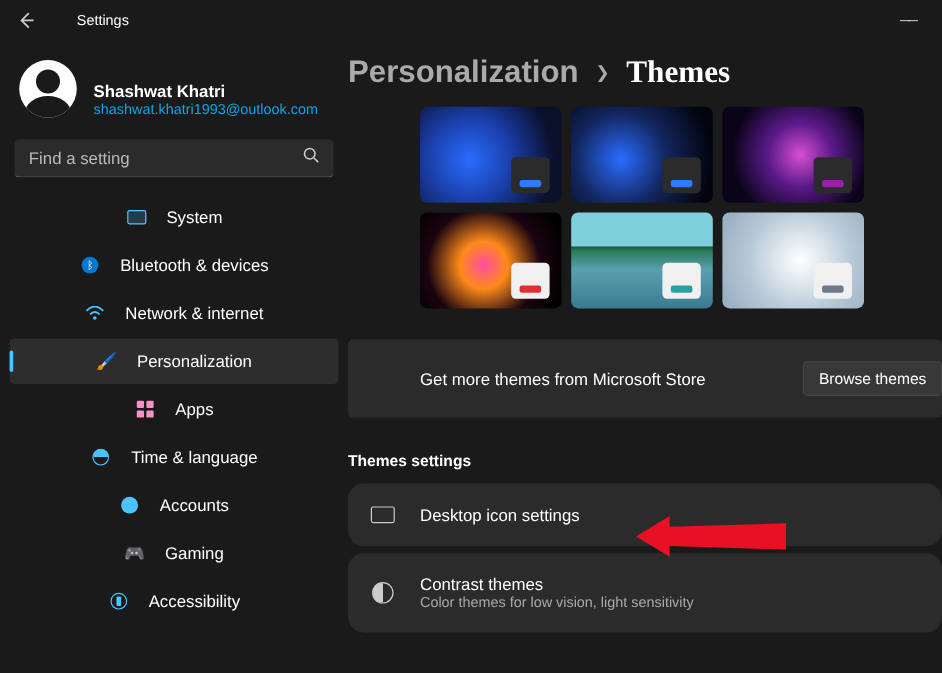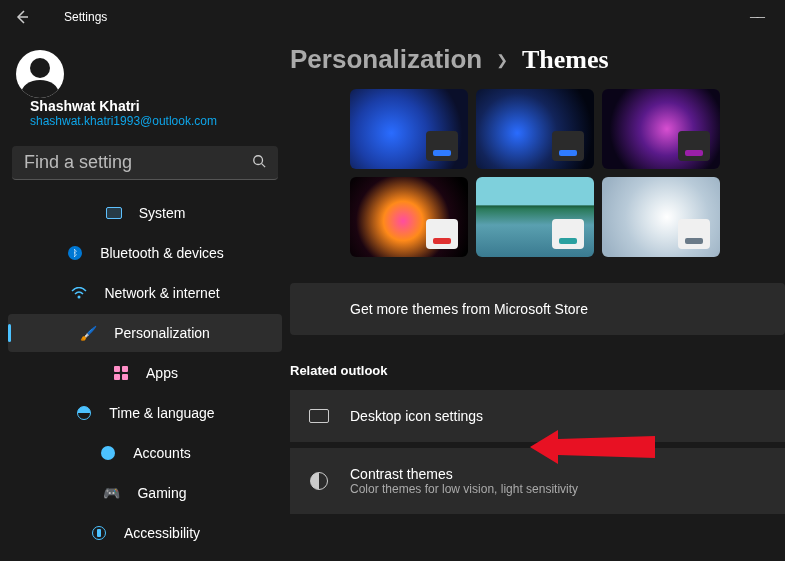--- a/index.html
+++ b/index.html
@@ -3,29 +3,29 @@
 <meta charset="utf-8">
 <style>
   * { margin: 0; padding: 0; box-sizing: border-box; font-family: "Segoe UI", sans-serif; }
   body { background: #1a1a1a; color: #fff; width: 785px; height: 561px; overflow: hidden; position: relative; }
   .titlebar { display: flex; align-items: center; padding: 4px 8px; height: 34px; }
   .titlebar .back { width: 28px; height: 28px; display: flex; align-items: center; justify-content: center; cursor: pointer; }
   .titlebar .title { margin-left: 28px; font-size: 12px; }
   .titlebar .min { margin-left: auto; margin-right: 14px; letter-spacing: -2px; font-size: 12px; color: #ccc; }
   .layout { display: flex; height: calc(100% - 34px); }
   .sidebar { width: 290px; padding: 10px 8px; }
-  .user { display: flex; align-items: flex-start; padding: 6px 8px 14px 8px; flex-direction: column; }
+  .user { display: flex; align-items: flex-end; padding: 6px 8px 14px 8px; }
   .avatar { width: 48px; height: 48px; border-radius: 50%; background: #fff; position: relative; overflow: hidden; }
   .avatar::before { content: ""; position: absolute; top: 8px; left: 50%; transform: translateX(-50%); width: 20px; height: 20px; border-radius: 50%; background: #1a1a1a; }
   .avatar::after { content: ""; position: absolute; bottom: -10px; left: 50%; transform: translateX(-50%); width: 38px; height: 28px; border-radius: 50%; background: #1a1a1a; }
   .userinfo { margin-left: 14px; }
   .userinfo .name { font-size: 14px; font-weight: 600; }
   .userinfo .email { font-size: 12px; color: #0ea5e9; }
   .search { display: flex; align-items: center; background: #2b2b2b; border-bottom: 1px solid #555; border-radius: 4px; padding: 6px 12px; margin: 4px 4px 14px 4px; }
-  .search .ph { color: #bbb; font-size: 18px; flex: 1; }
+  .search .ph { color: #bbb; font-size: 14px; flex: 1; }
   .nav { display: flex; flex-direction: column; gap: 2px; }
   .nav-item { display: flex; align-items: center; padding: 10px 14px; border-radius: 4px; font-size: 14px; cursor: pointer; position: relative; justify-content: center; }
   .nav-item.active { background: #2d2d2d; }
   .nav-item.active::before { content: ""; position: absolute; left: 0; top: 10px; bottom: 10px; width: 3px; background: #4cc2ff; border-radius: 2px; }
   .nav-item .icon { width: 18px; height: 18px; margin-right: 16px; display: flex; align-items: center; justify-content: center; }
   .monitor-icon { width: 16px; height: 12px; border: 1.5px solid #5ec1ff; border-radius: 2px; background: #5ec1ff33; }
   .bt-icon { width: 14px; height: 14px; border-radius: 50%; background: #0078d4; color: #fff; font-size: 9px; display: flex; align-items: center; justify-content: center; }
   .wifi-icon svg { display:block; }
   .pers-icon { font-size: 14px; }
   .apps-icon { display: grid; grid-template-columns: 6px 6px; grid-template-rows: 6px 6px; gap: 2px; }
@@ -52,21 +52,21 @@
   .t5 { background: linear-gradient(#7ed0dc 0%, #7ed0dc 35%, #1a5a3a 36%, #2a7a5a 40%, #5aa0b0 60%, #3a7a90 100%); }
   .t6 { background: radial-gradient(circle at 55% 50%, #fff 0%, #dfe8ee 25%, #b8cad8 55%, #9cb2c4 90%); }
   .t4 .chip, .t5 .chip, .t6 .chip { background: #f0f0f0; }
   
   .store-row { margin: 26px 0 0 0; background: #2b2b2b; border-radius: 4px; display: flex; align-items: center; padding: 18px 14px 18px 60px; font-size: 14px; }
   .store-row .label { flex: 1; }
   .store-row .btn { background: #383838; border: 1px solid #444; border-radius: 4px; padding: 6px 12px; font-size: 13px; cursor: pointer; margin-right: -14px; }
   
   .section-title { font-size: 13px; font-weight: 600; margin: 28px 0 12px 0; }
   
-  .rel-row { background: #2b2b2b; border-radius: 0; display: flex; align-items: center; padding: 18px 14px 18px 18px; margin-bottom: 6px; cursor: pointer; }
+  .rel-row { background: #2b2b2b; border-radius: 13px; display: flex; align-items: center; padding: 18px 14px 18px 18px; margin-bottom: 6px; cursor: pointer; }
   .rel-row .ricon { width: 22px; margin-right: 20px; display: flex; justify-content: center; }
   .rel-row .rtext .rtitle { font-size: 14px; }
   .rel-row .rtext .rsub { font-size: 12px; color: #aaa; }
   .desktop-icon { width: 20px; height: 14px; border: 1.5px solid #ccc; border-radius: 2px; }
   .contrast-icon { width: 18px; height: 18px; border-radius: 50%; border: 1.5px solid #ccc; background: linear-gradient(90deg, #ccc 50%, transparent 50%); }
   
   .arrow { position: absolute; left: 530px; top: 422px; pointer-events: none; }
   .arrow svg { display: block; }
 </style>
 </head>
@@ -189,23 +189,24 @@
       <div class="theme-tile t5">
           <div class="chip" style="--chip:#2aa0a0"></div>
         </div>
       <div class="theme-tile t6">
           <div class="chip" style="--chip:#6a7a88"></div>
         </div>
     </div>
 
     <div class="store-row">
       <span class="label">Get more themes from Microsoft Store</span>
-    </div>
-
-    <div class="section-title">Related outlook</div>
+      <span class="btn">Browse themes</span>
+    </div>
+
+    <div class="section-title">Themes settings</div>
 
     <div class="rel-row">
       <span class="ricon">
           <span class="desktop-icon"></span>
         </span>
       <div class="rtext">
         <div class="rtitle">Desktop icon settings</div>
       </div>
     </div>
 

